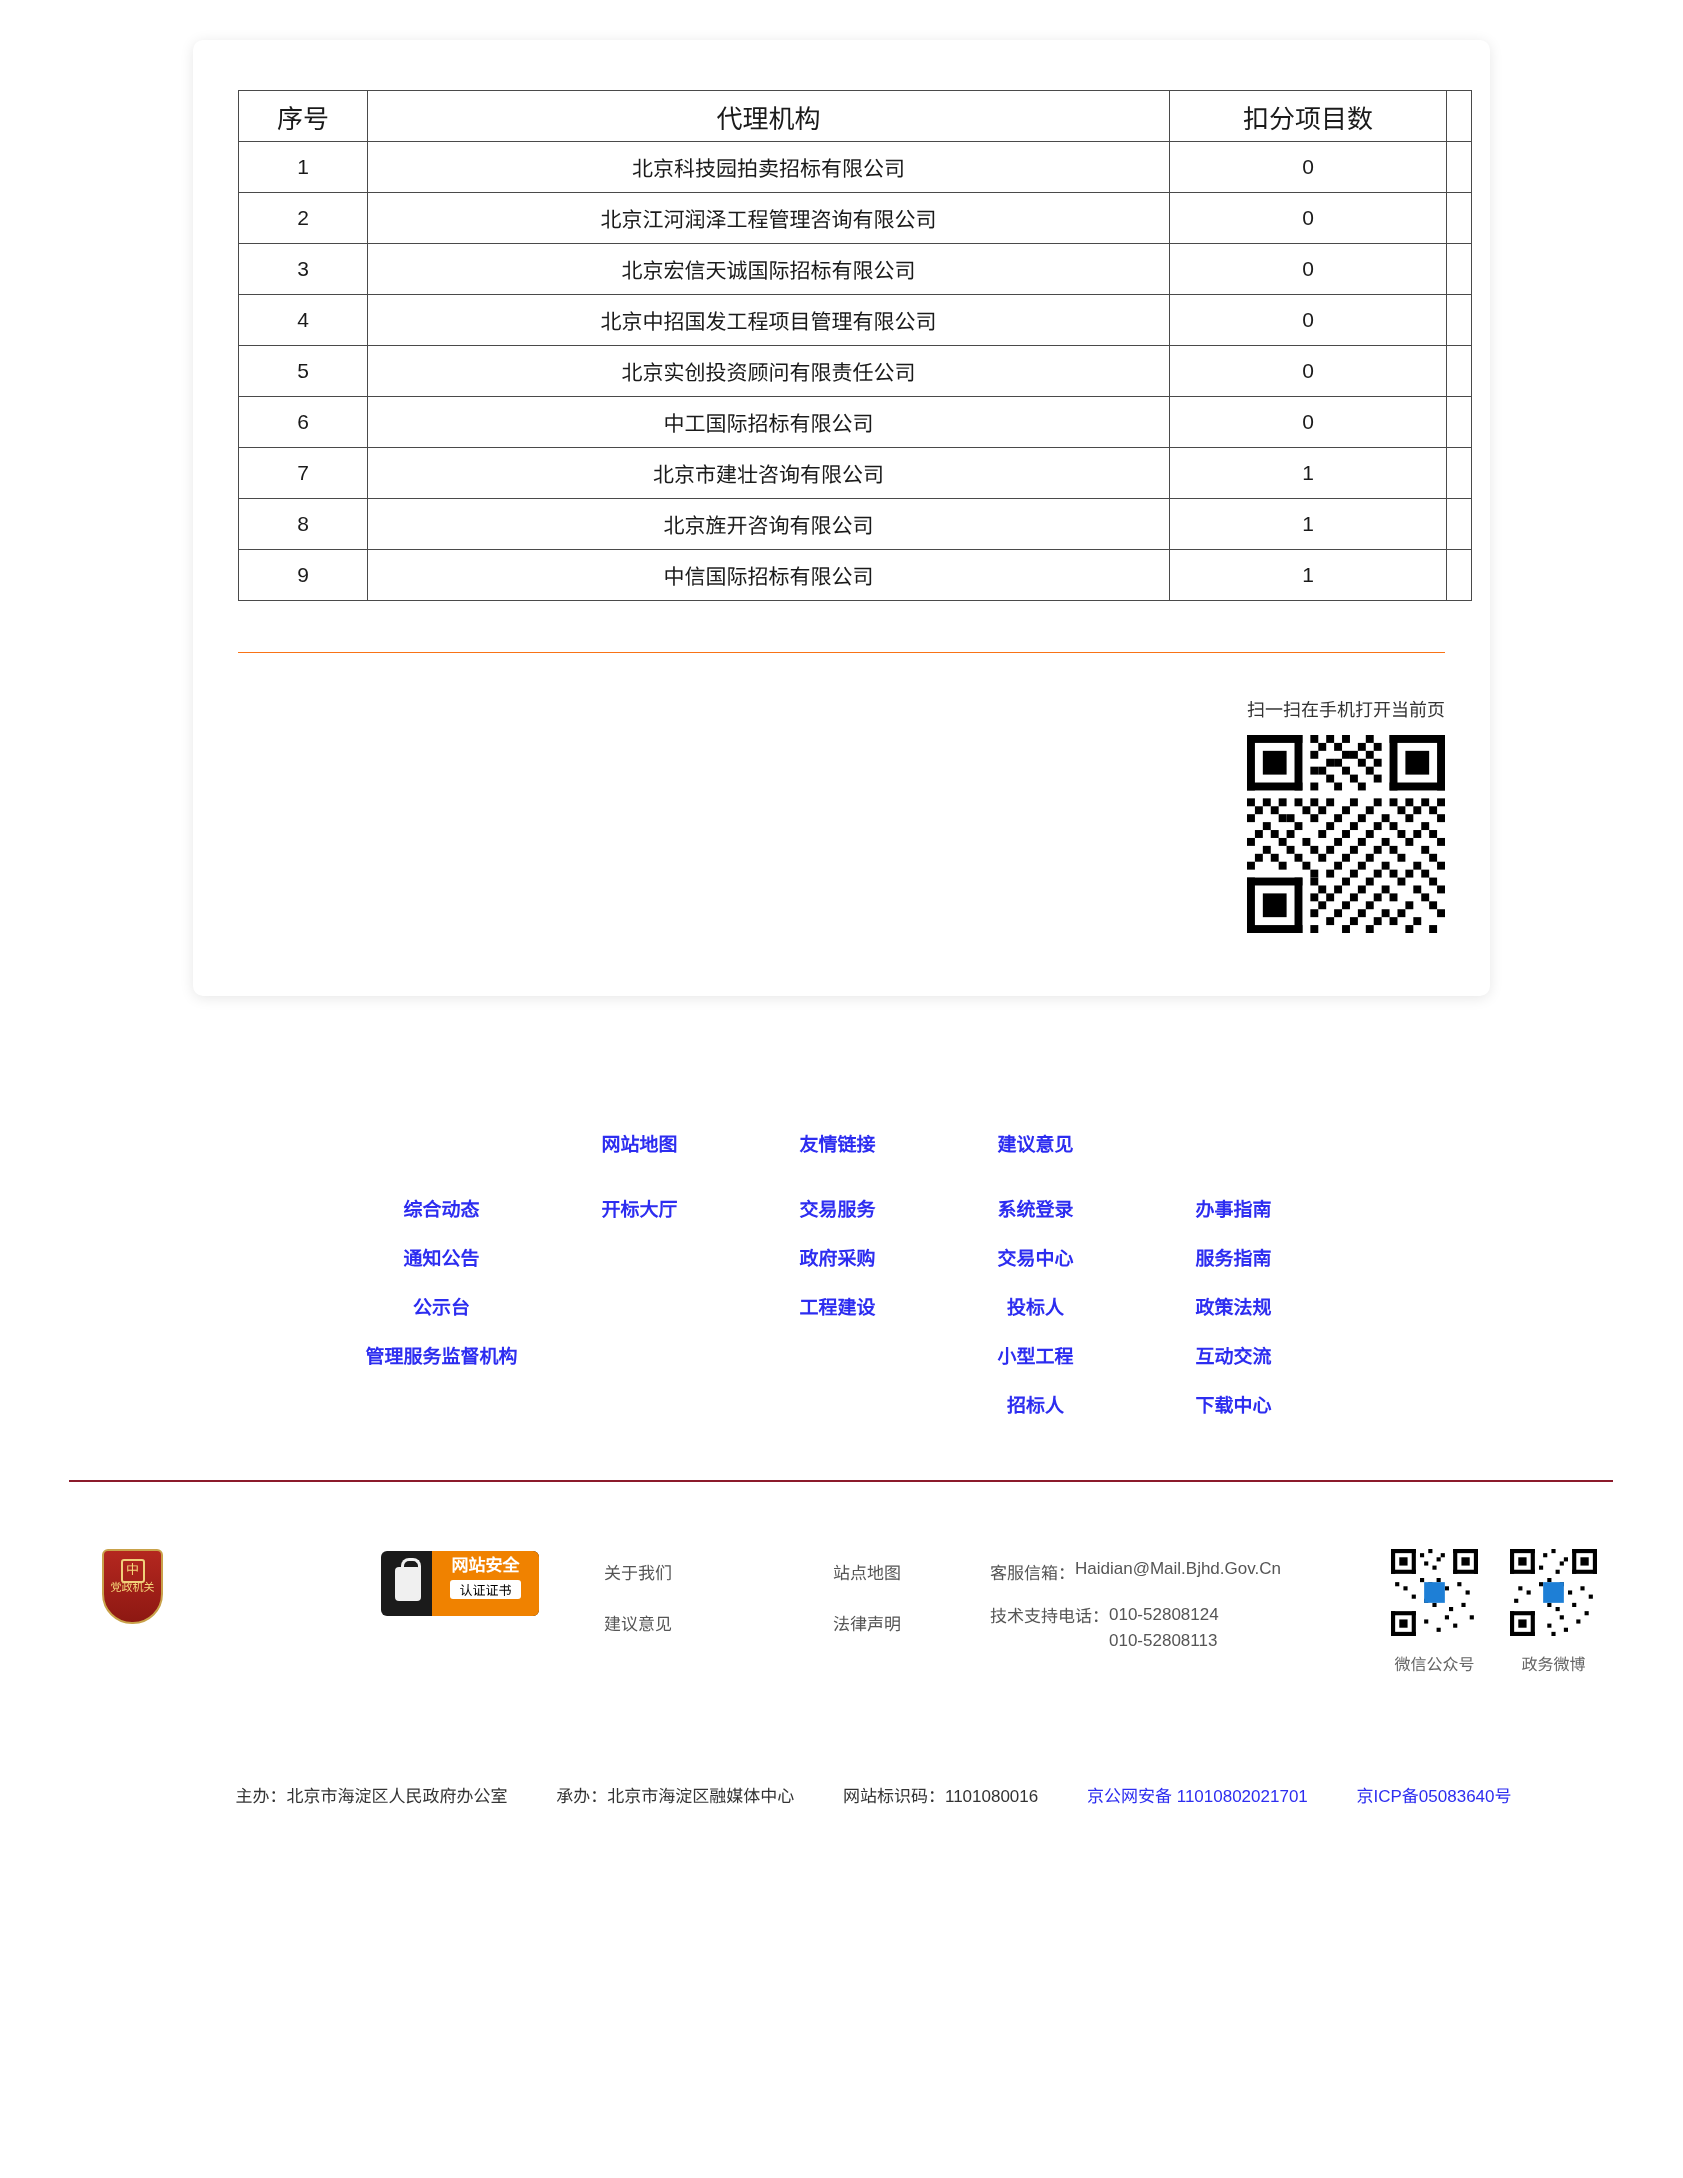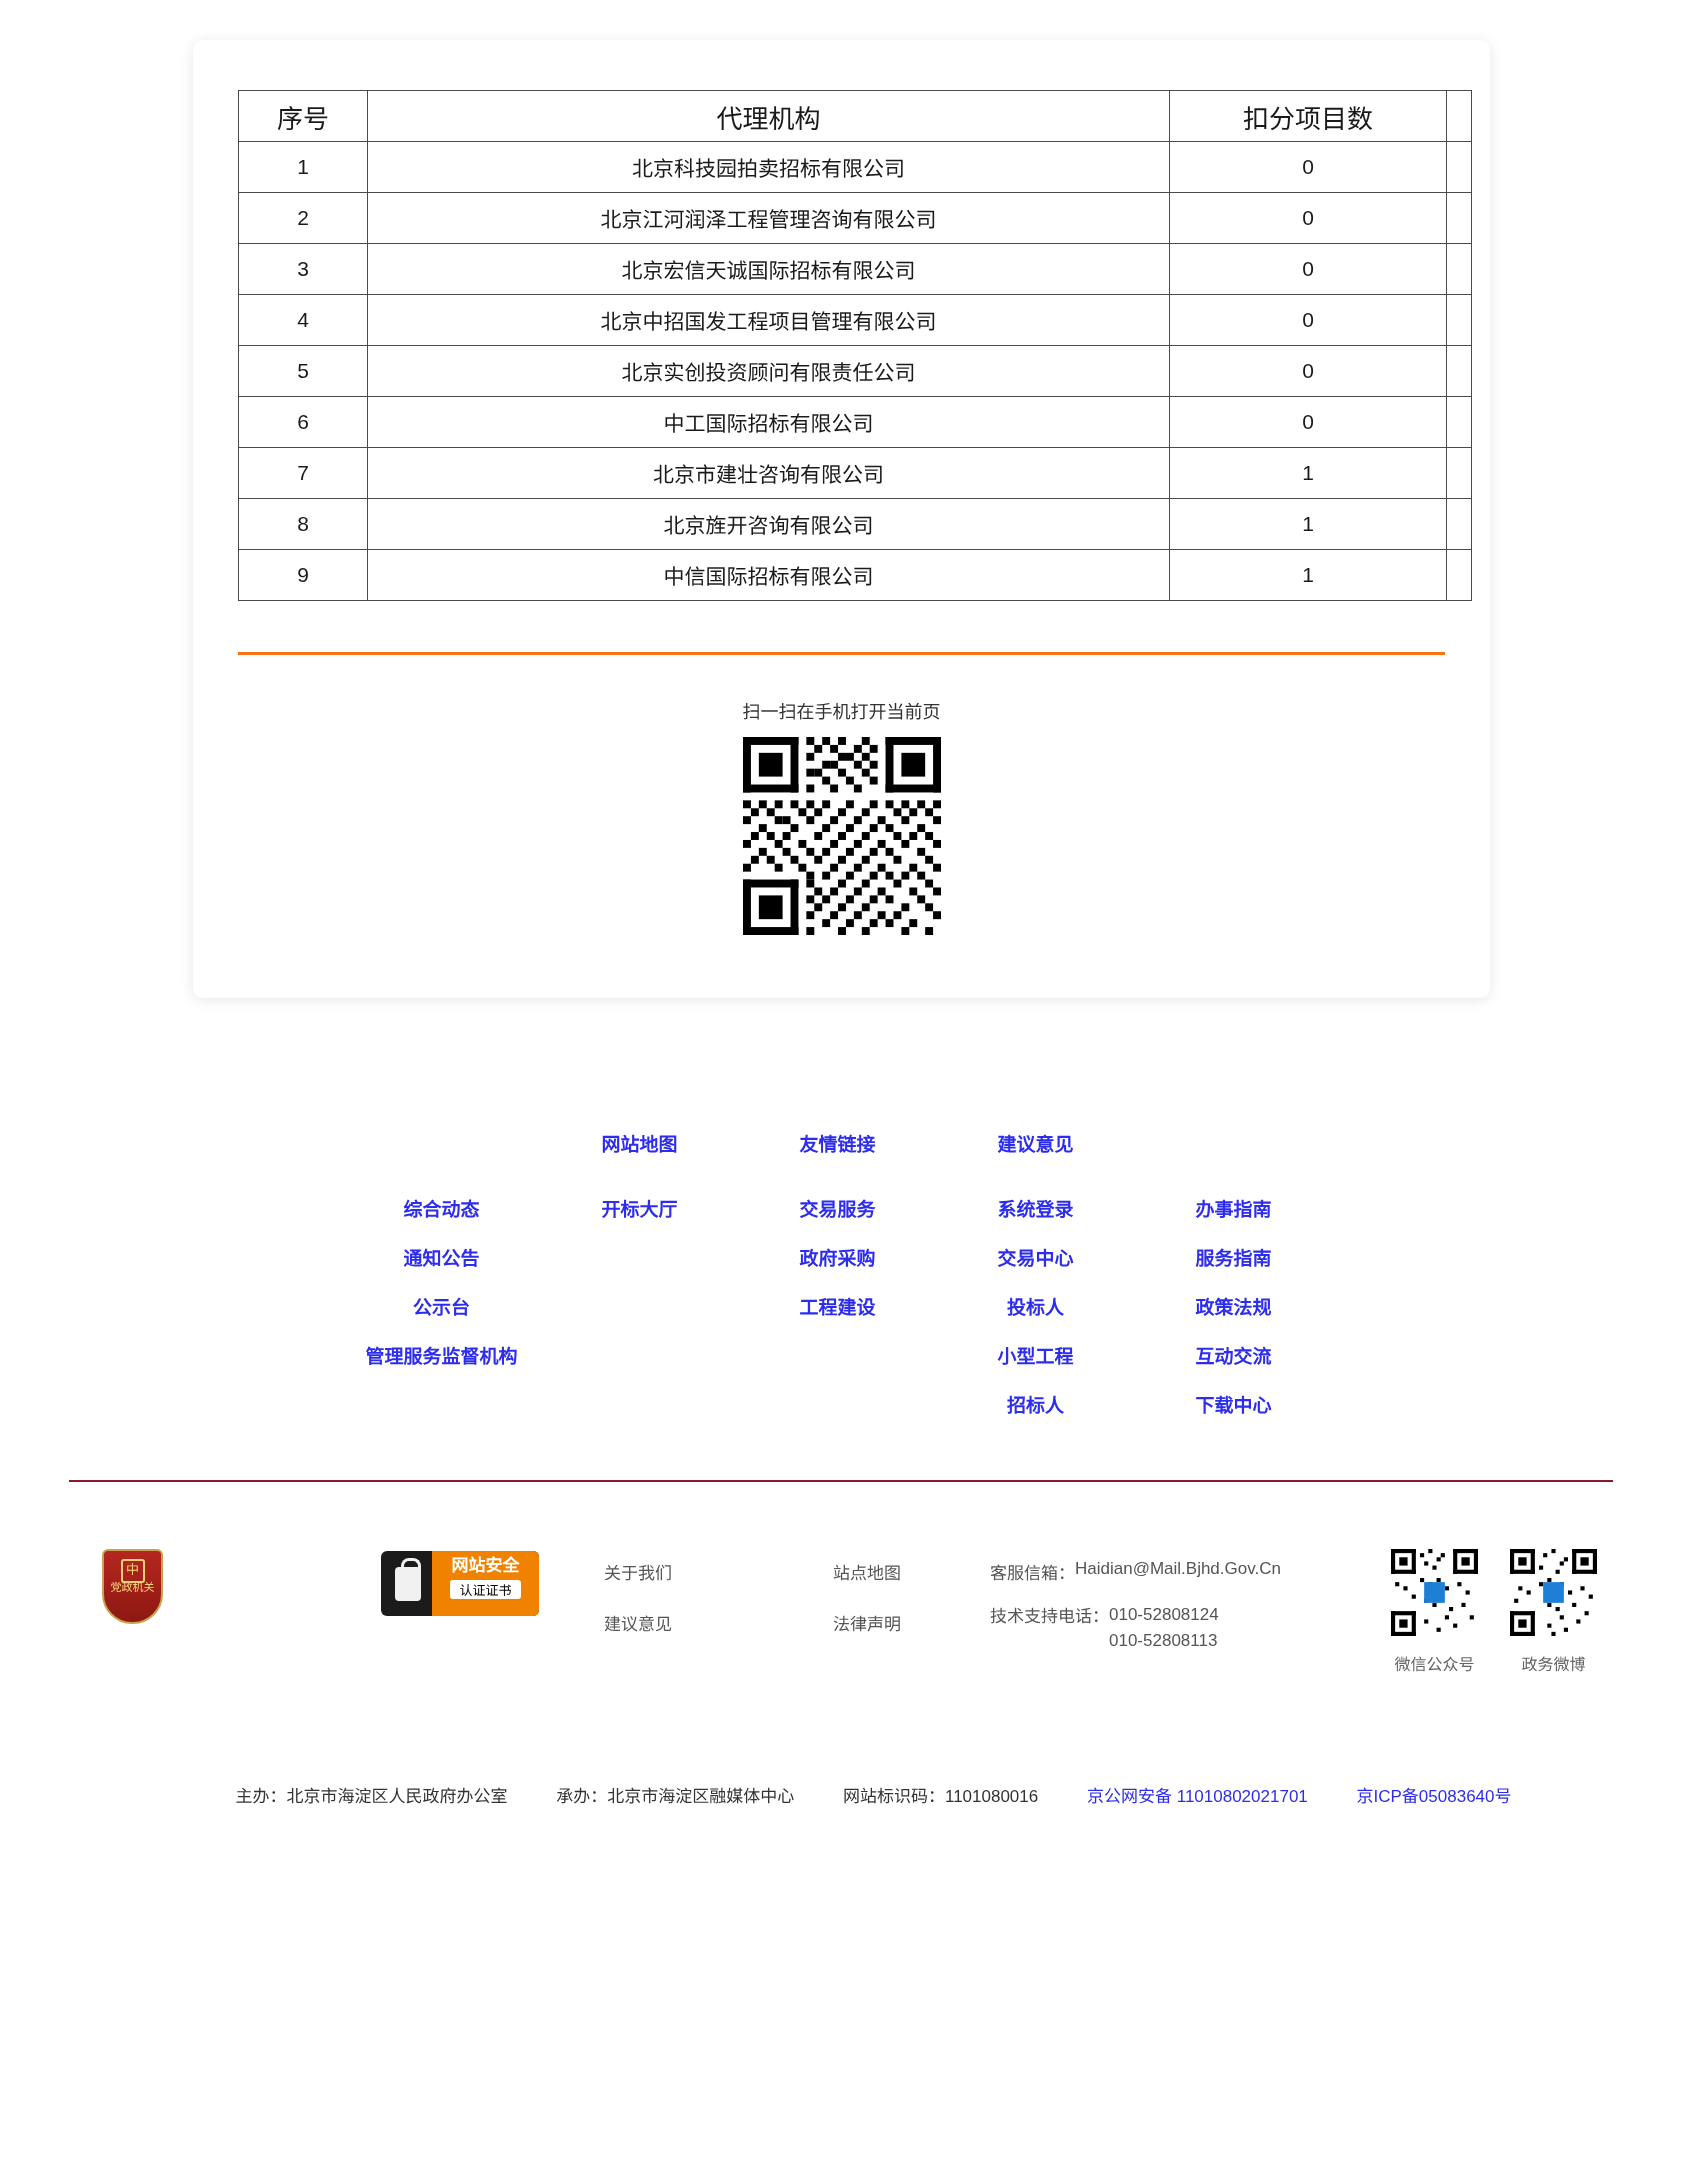--- a/index.html
+++ b/index.html
@@ -47,24 +47,24 @@
   }
   table.data th { font-size: 26px; }
   col.c-idx { width: 129px; }
   col.c-org { width: 802px; }
   col.c-pts { width: 277px; }
   col.c-end { width: 25px; }
   td.endcell, th.endcell { border-right: none; }
 
   .qr-section {
     margin-top: 51px;
-    border-top: 3px solid #f97316;
+    border-top: 1px solid #f97316;
     padding-top: 42px;
     padding-bottom: 59px;
-    text-align: center;
+    text-align: right;
   }
   .qr-caption {
     font-size: 18px;
     color: #333;
     margin-bottom: 14px;
   }
   .qr-img {
     width: 198px;
     height: 198px;
     margin: 0 auto;

